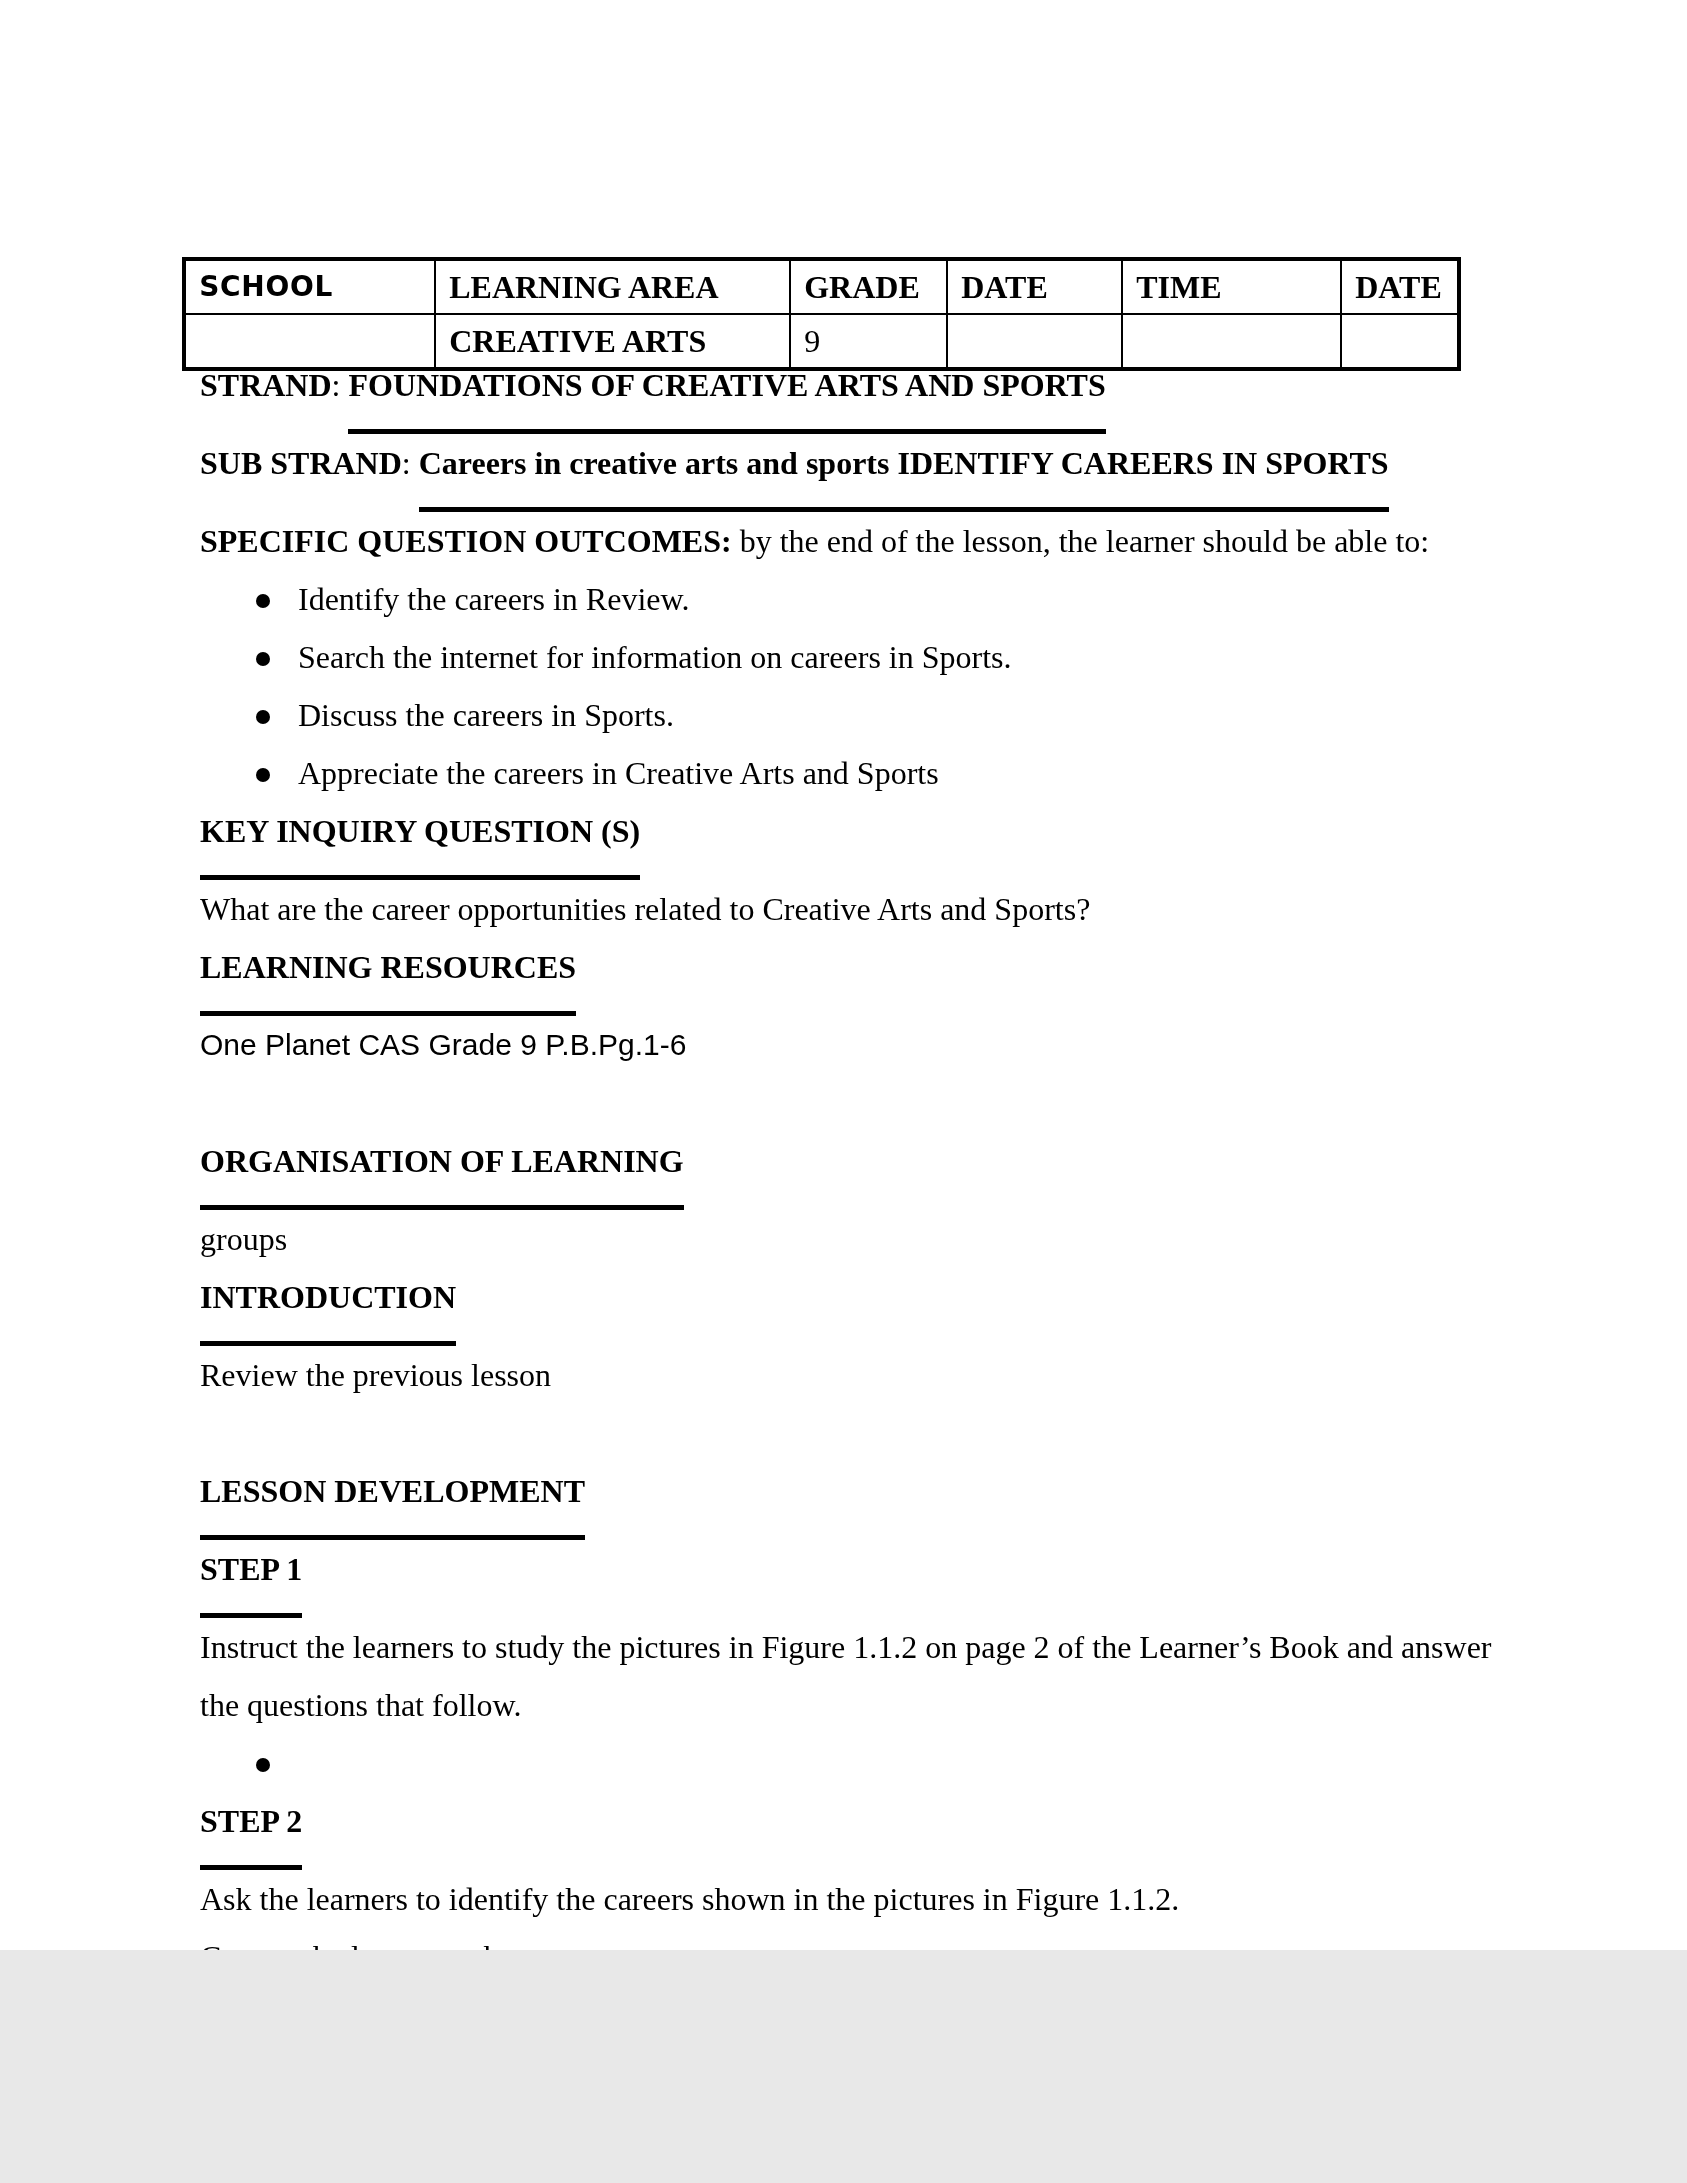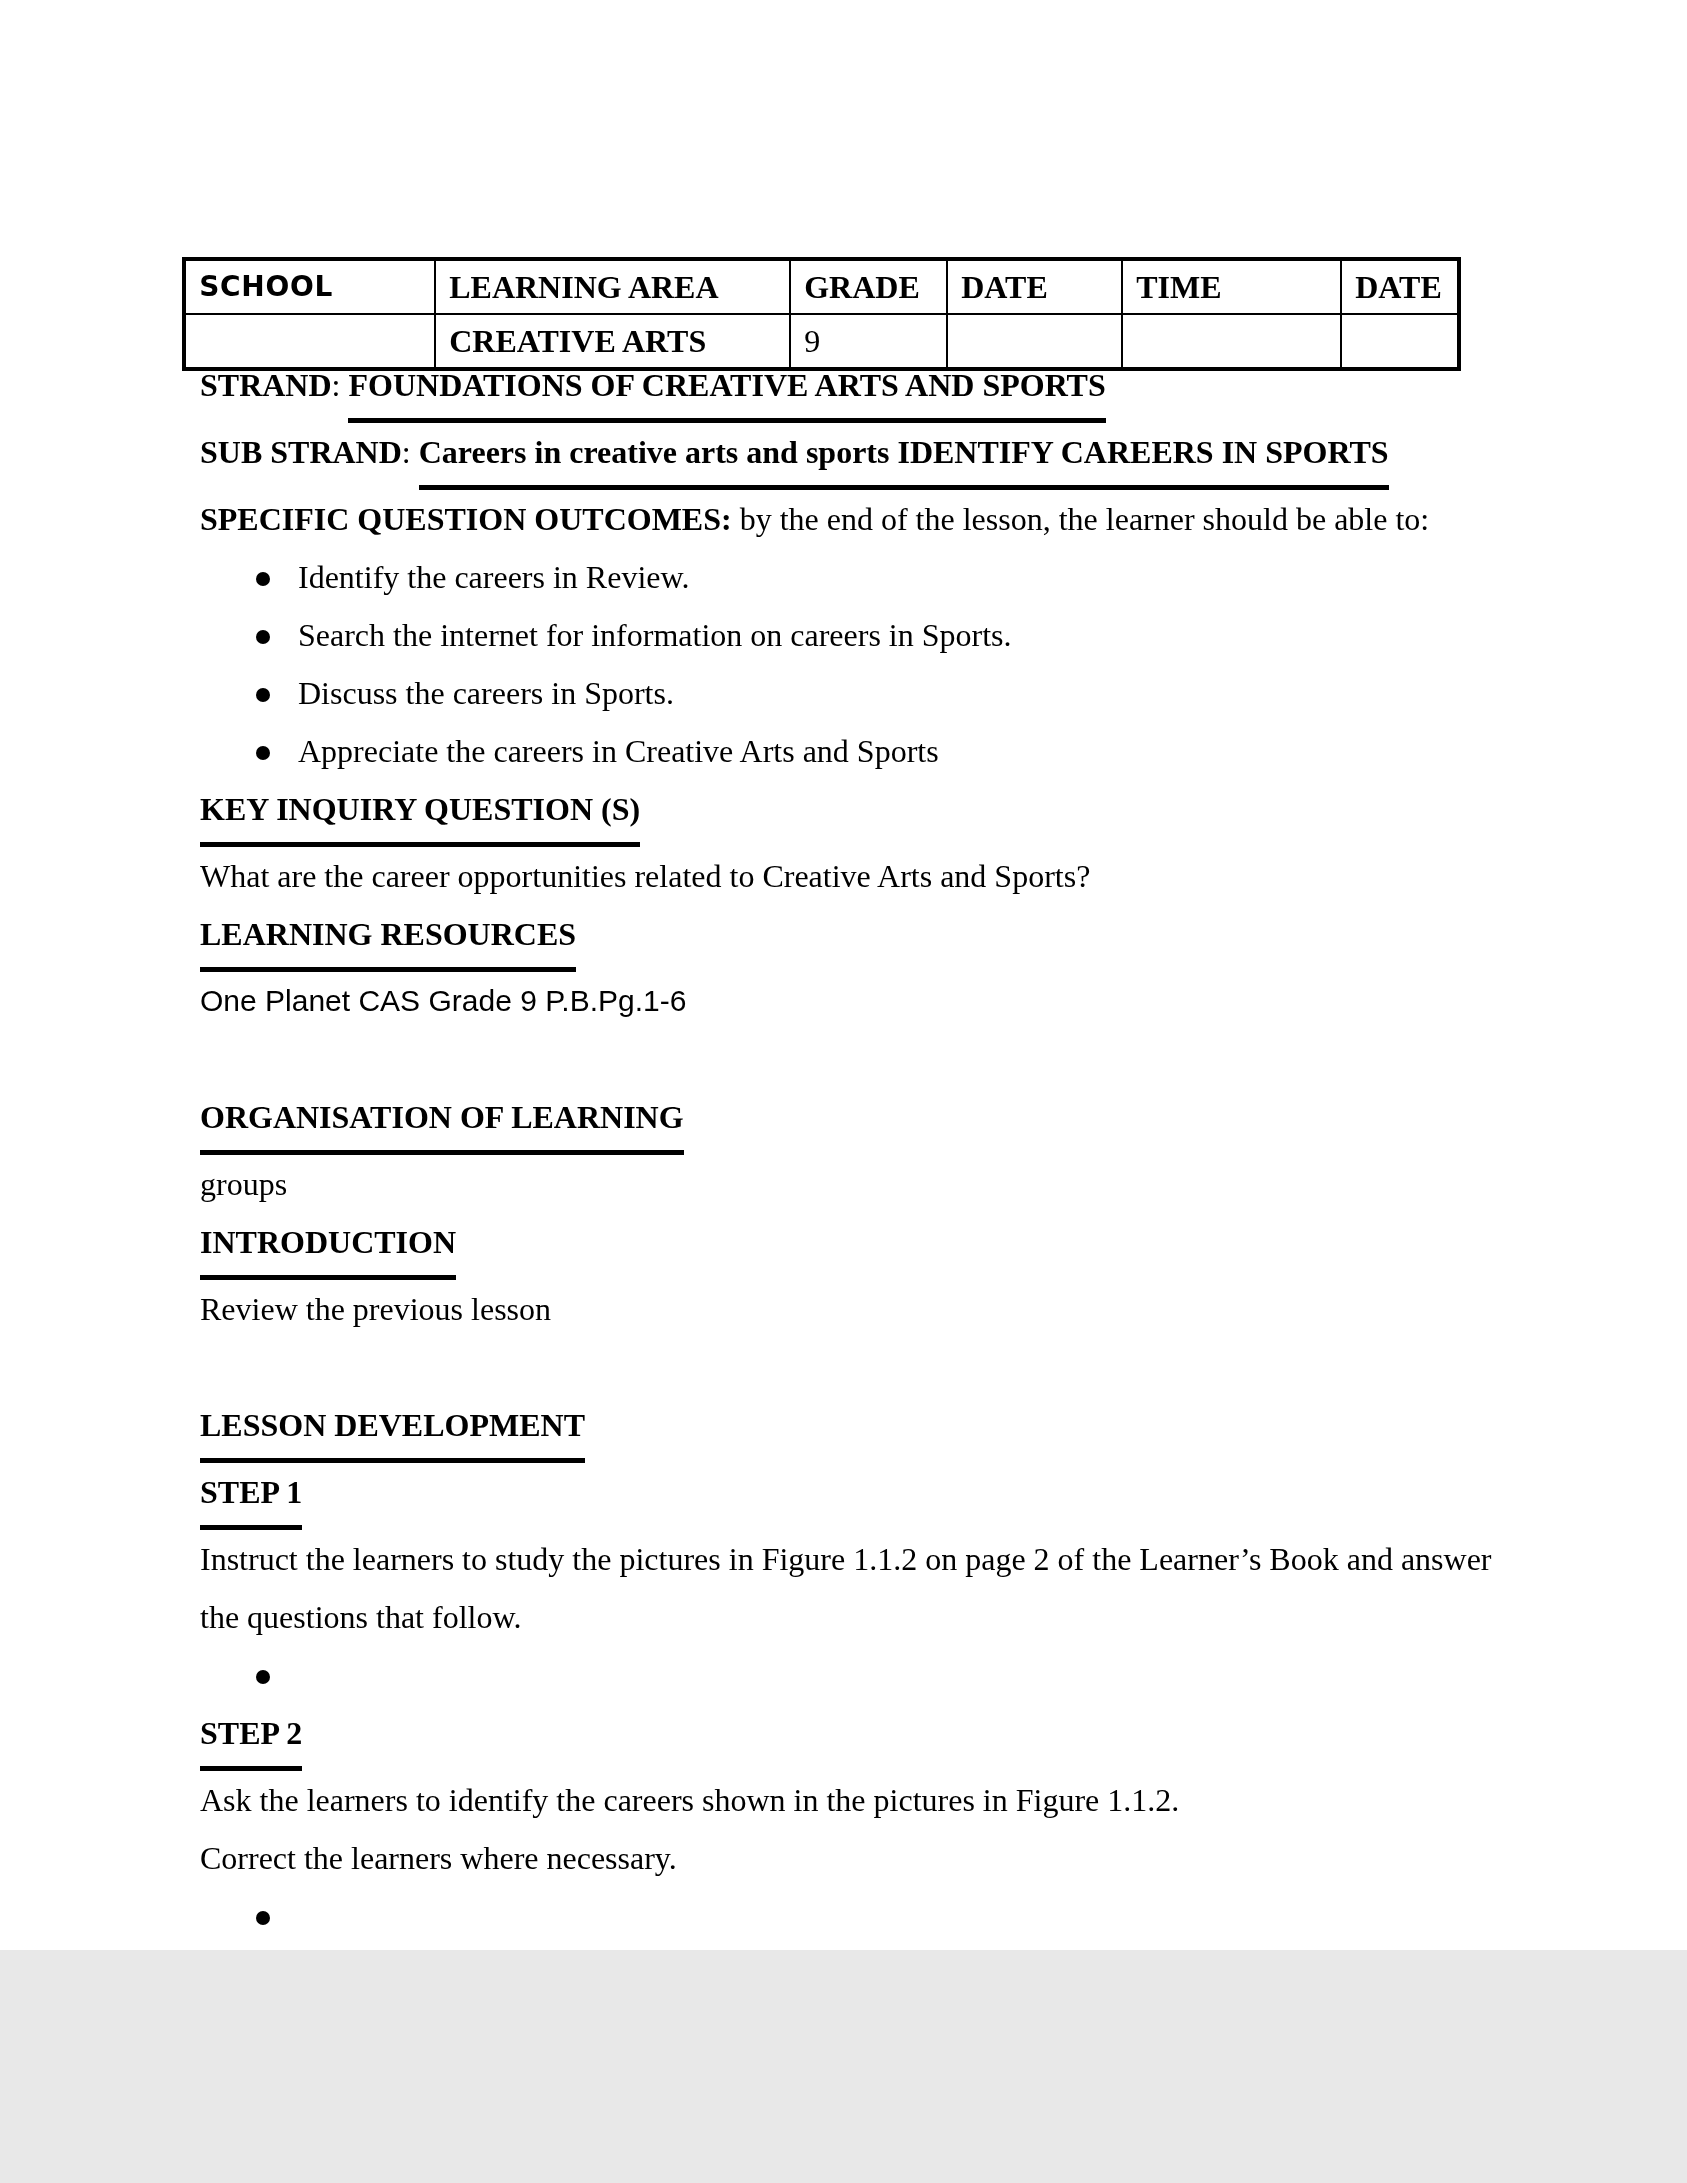--- a/index.html
+++ b/index.html
@@ -4,21 +4,21 @@
 <style>
   html,body{margin:0;padding:0;background:#e8e8e8;}
   .page{
     position:relative;width:1687px;height:1950px;background:#ffffff;
     overflow:hidden;font-family:"Liberation Serif",serif;font-size:32px;color:#000;
   }
   .content{position:absolute;left:200px;top:257px;width:1266px;}
   .line{line-height:58px;white-space:nowrap;}
   .blank{height:58px;}
   .b{font-weight:bold;}
-  .hu{display:inline-block;font-weight:bold;border-bottom:5.3px solid #000;padding-bottom:4px;}
+  .hu{display:inline-block;font-weight:bold;border-bottom:5.3px solid #000;padding-bottom:15px;}
   .sans{font-family:"Liberation Sans",sans-serif;font-size:30px;}
   .bullet-item{position:relative;padding-left:98px;line-height:58px;white-space:nowrap;min-height:58px;}
   .bullet-item::before{
     content:"";position:absolute;left:56px;top:24px;width:14px;height:14px;
     border-radius:50%;background:#000;
   }
   table.info{
     border-collapse:collapse;table-layout:fixed;width:1276px;
     margin-left:-18px;margin-bottom:-14.6px;border:4.6px solid #000;
   }

